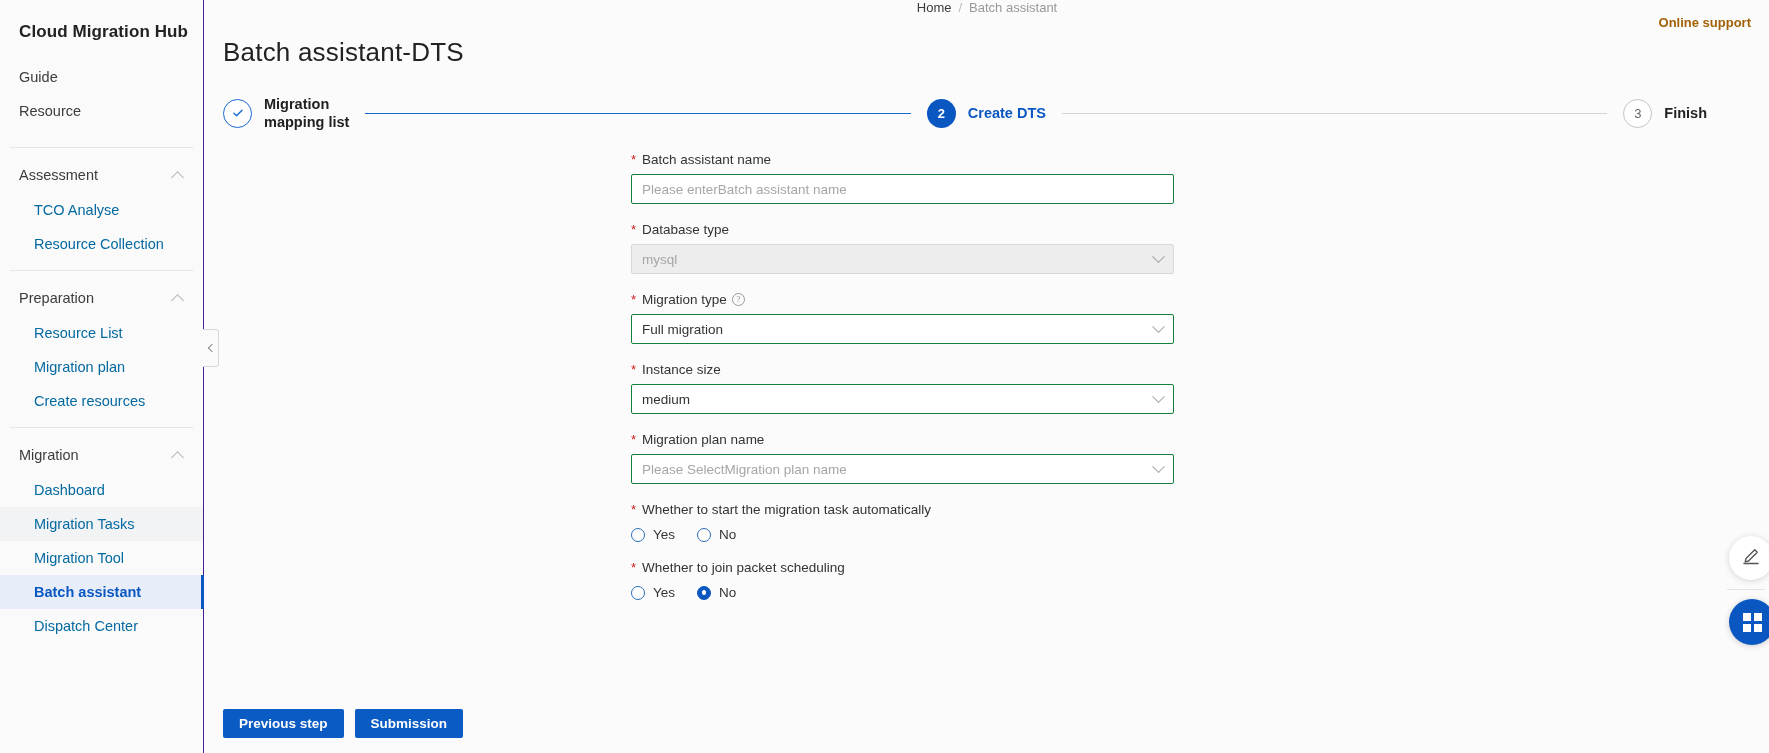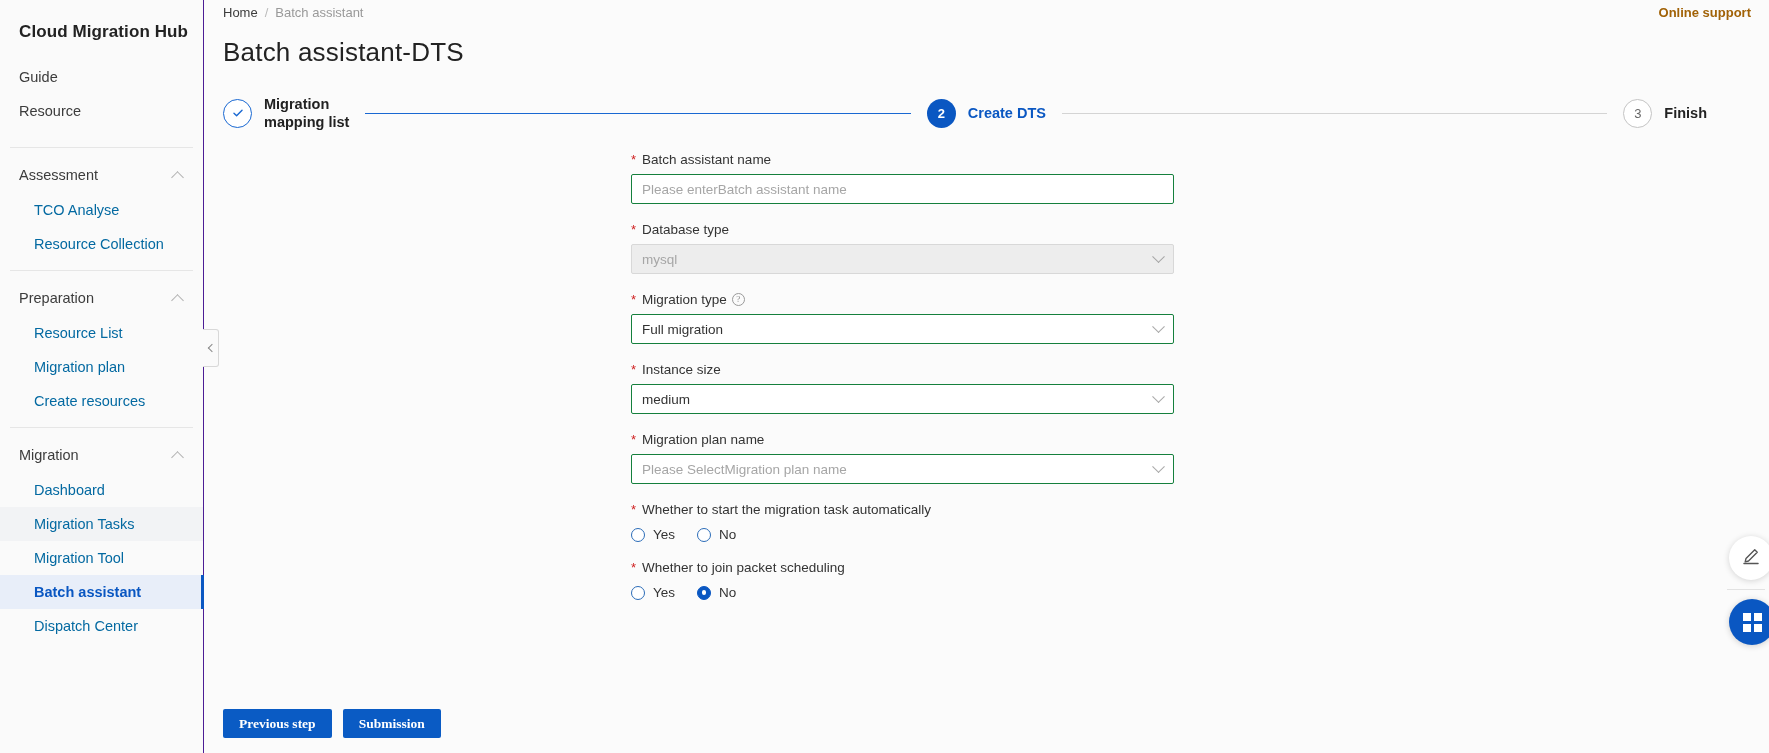--- a/index.html
+++ b/index.html
@@ -98,20 +98,21 @@
     height: 753px;
     background: #fbfbfb;
     position: relative;
     overflow: hidden;
   }
   .topbar {
     height: 25px;
     display: flex; align-items: center;
     padding: 0 18px 0 19px;
     font-size: 13px;
+    flex-direction: column;
   }
   .crumbs { display: flex; align-items: center; gap: 7px; }
   .crumb-home { color: #3c3c3c; cursor: pointer; }
   .crumb-sep { color: #bbb; }
   .crumb-cur { color: #999; }
   .online-support {
     margin-left: auto;
     color: #a16207;
     font-weight: bold;
     font-size: 13px;
@@ -210,21 +211,21 @@
     left: 19px;
     top: 709px;
     display: flex; gap: 11px;
   }
   .btn {
     background: #0a5bc4;
     color: #fff;
     border: none;
     font-size: 13.5px;
     font-weight: bold;
-    font-family: Liberation Serif, serif;
+    font-family: Liberation Sans, sans-serif;
     padding: 0 16px;
     height: 29px;
     border-radius: 2px;
     cursor: pointer;
   }
 
   
   .float-stack {
     position: absolute;
     right: 0;

